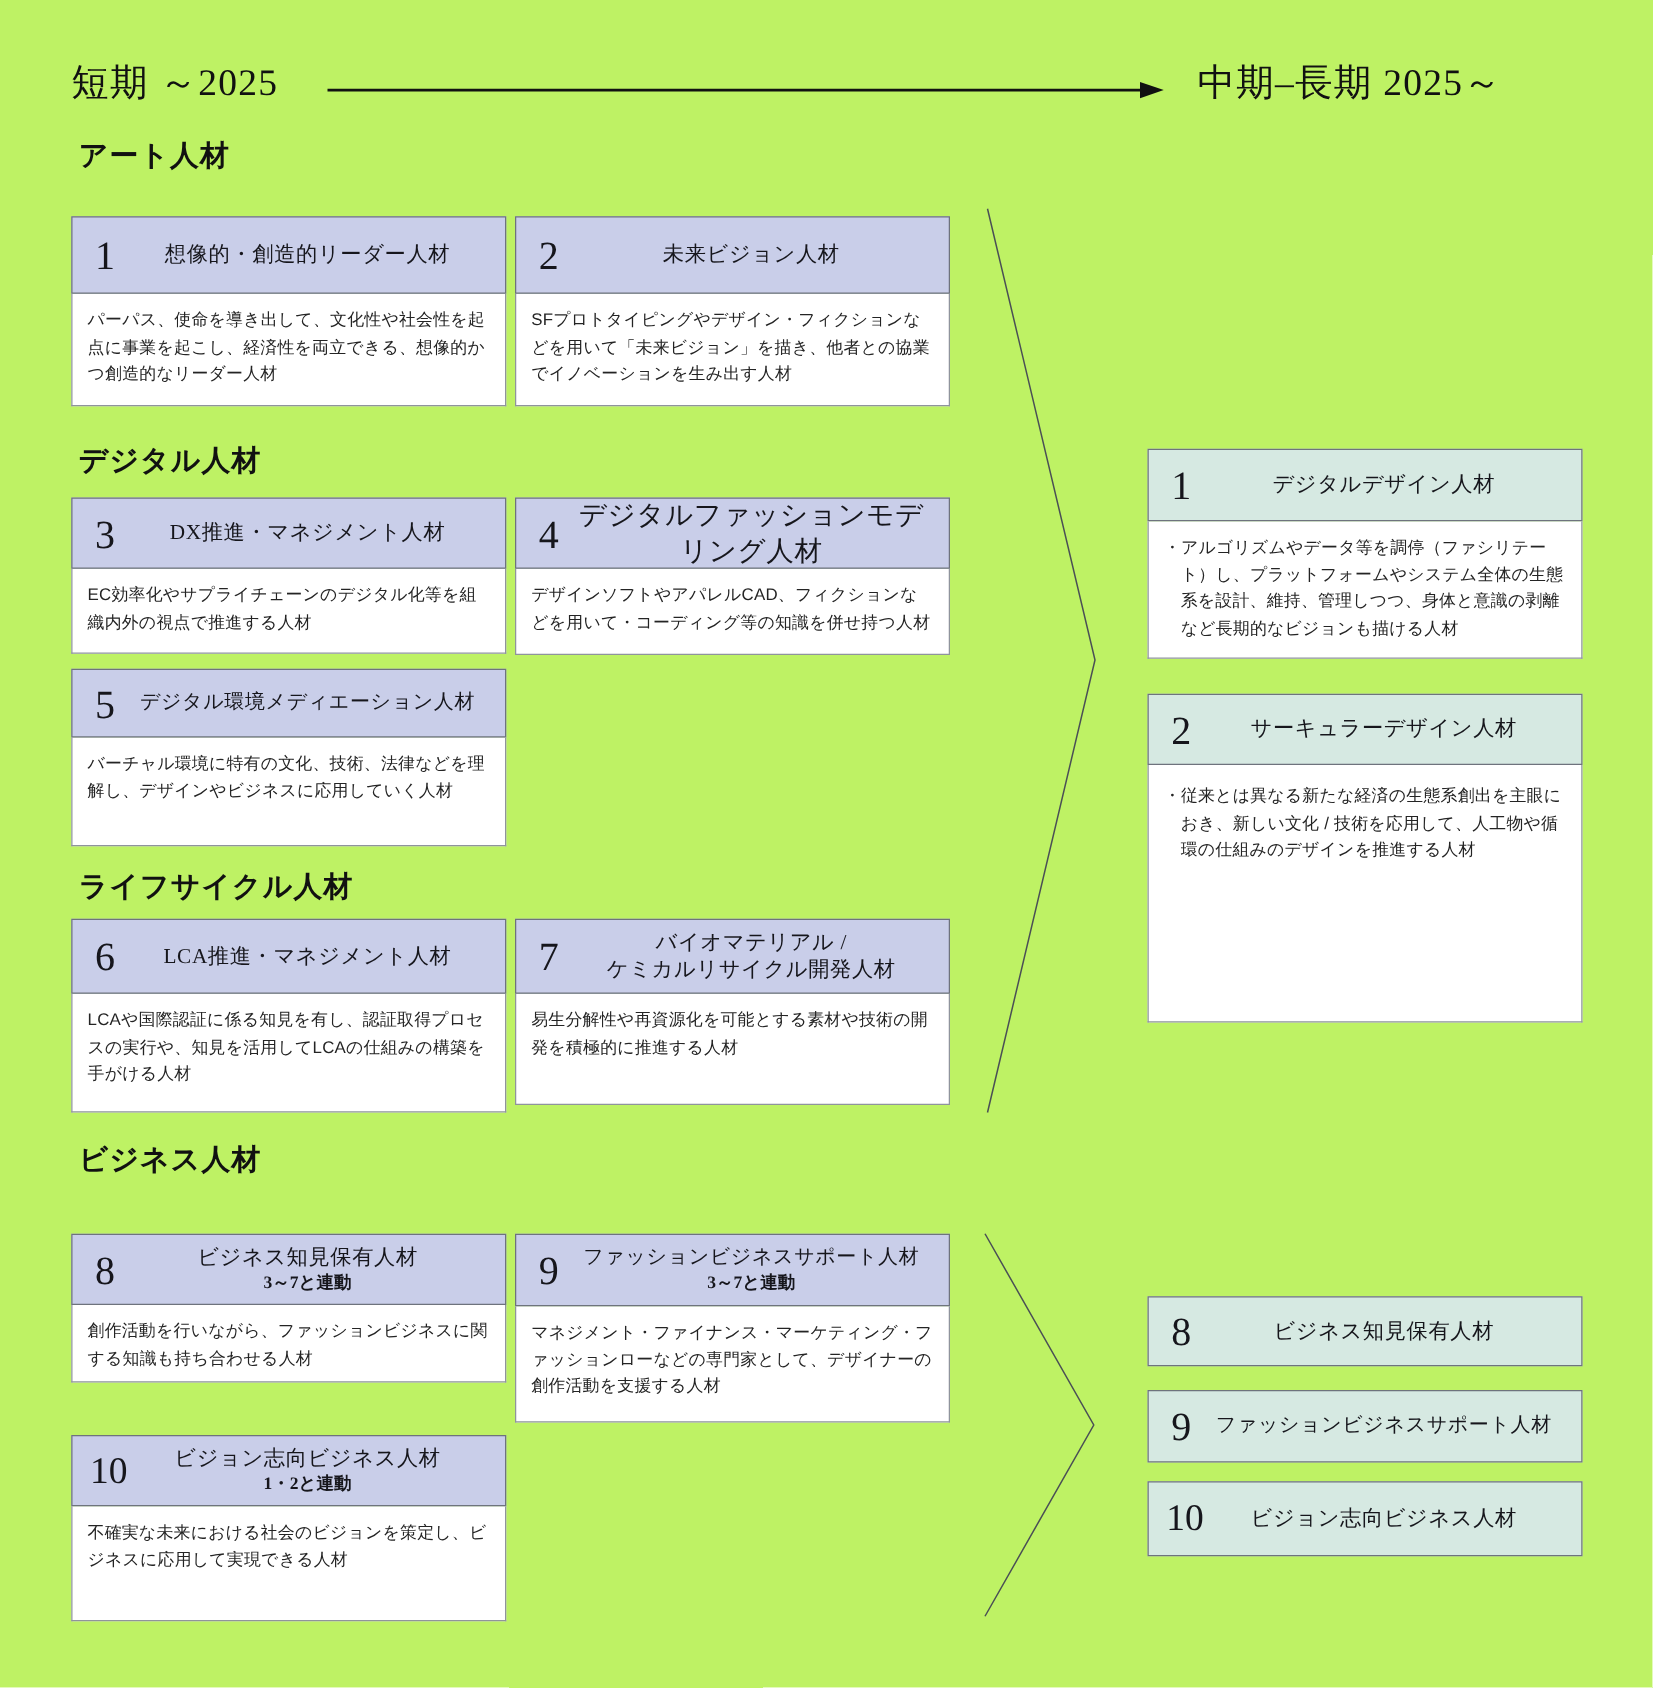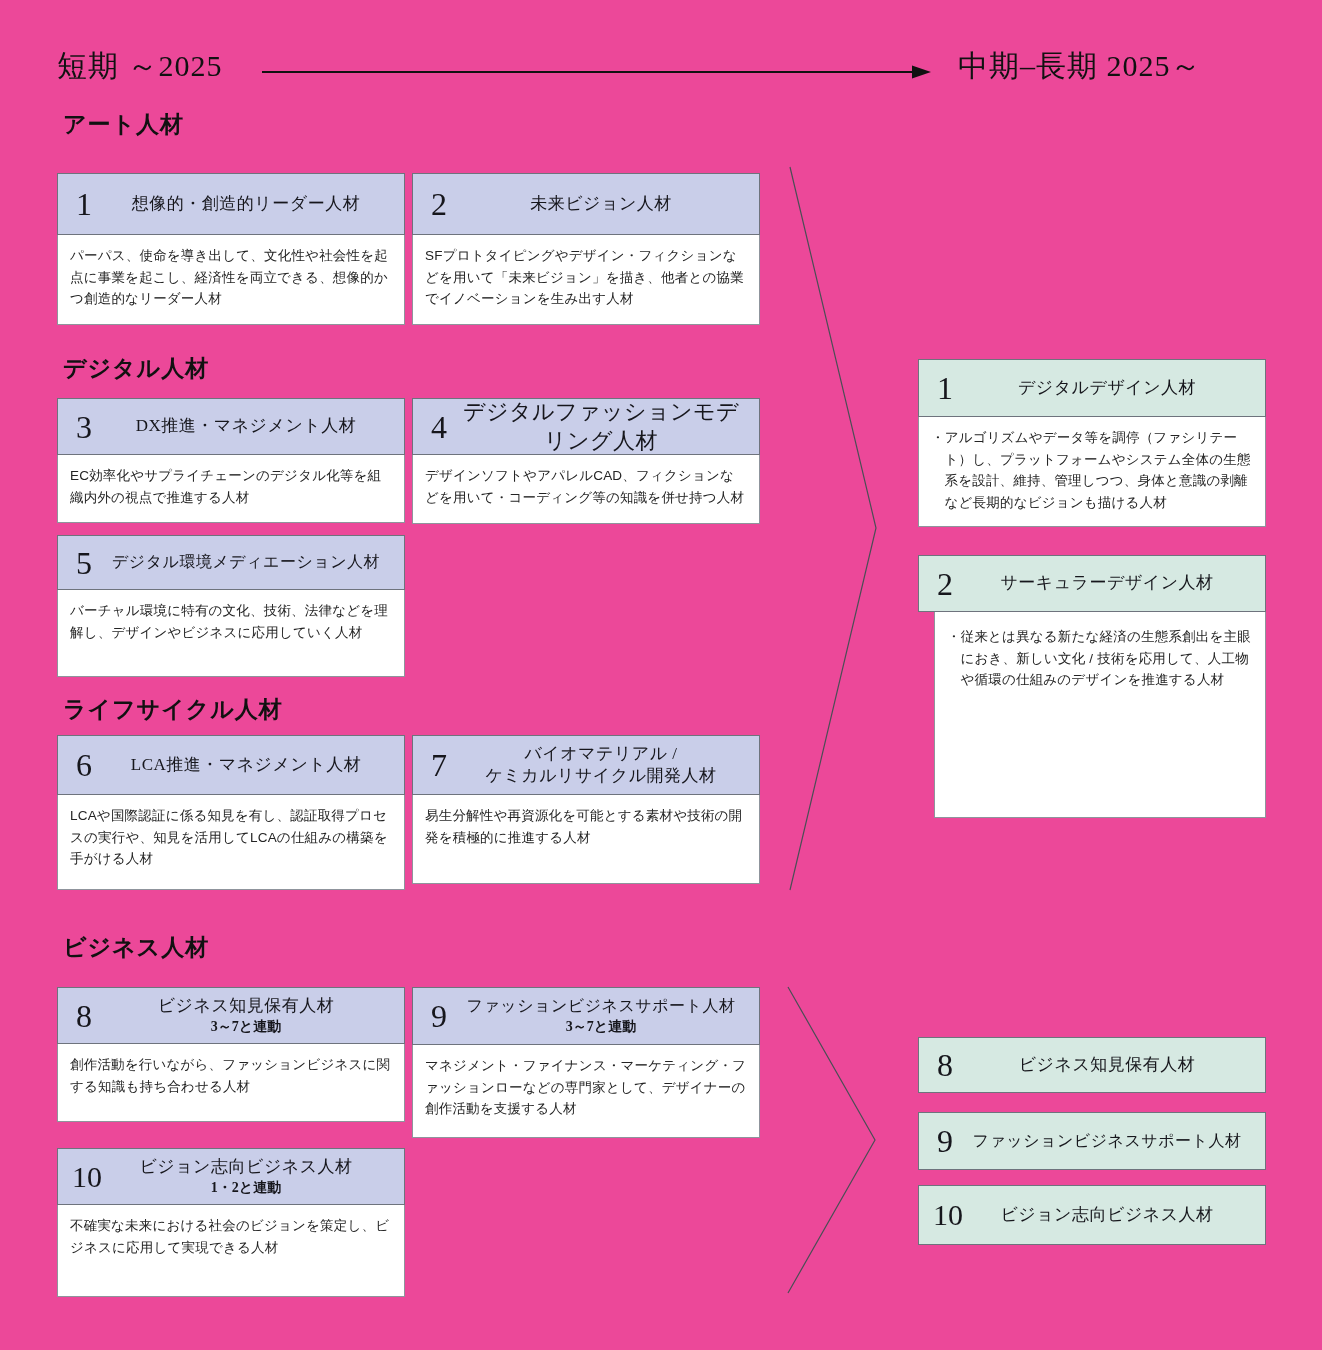--- a/index.html
+++ b/index.html
@@ -1,17 +1,17 @@
 <!DOCTYPE html>
 <html lang="ja" style="--short-card-header: #c9cee9; --mid-card-header: #d6e9e2; --card-border: #6e737d; --body-border: #8f949c; --text: #1c1c1c;"><head>
 <meta charset="utf-8">
 <style>
   html,body{margin:0;padding:0;background:#ffffff;}
   #canvas{
-    position:relative;width:1322px;height:1350px;background:#ec4899;overflow:hidden;
+    position:relative;width:1322px;height:1350px;background:#bef264;overflow:hidden;
     font-family:"Liberation Sans","DejaVu Sans",sans-serif;color:var(--text,#1c1c1c);
   }
   .abs{position:absolute;}
 
   .timeline-label{
     font-family:"Liberation Serif","DejaVu Serif",serif;
     font-size:30px;font-weight:500;letter-spacing:1px;color:#111;white-space:nowrap;
   }
   .section-heading{
     position:absolute;
@@ -68,21 +68,21 @@
   <div class="abs timeline-label" style="left:958px;top:46px;">中期–長期 2025～</div>
 
   <svg class="abs" style="left:0;top:0;pointer-events:none;" width="1322" height="1350" viewBox="0 0 1322 1350">
     <polyline points="790,167 876,528 790,890" fill="none" stroke="#4a4f55" stroke-width="1.2"></polyline>
     <polyline points="788,987 875,1140 788,1293" fill="none" stroke="#4a4f55" stroke-width="1.2"></polyline>
   </svg>
 
   <div class="section-heading" style="left:63px;top:109px;">アート人材</div>
   <div class="section-heading" style="left:63px;top:353px;">デジタル人材</div>
   <div class="section-heading" style="left:63px;top:694px;">ライフサイクル人材</div>
-  <div class="section-heading" style="left:63px;top:932px;">ビジネス人材</div>
+  <div class="section-heading" style="left:63px;top:912px;">ビジネス人材</div>
 
   <div class="card" style="left:57px;top:173px;width:348px;">
     <div class="card-header" style="height:62px;">
       <span class="card-num">1</span>
       <span class="card-title">想像的・創造的リーダー人材</span>
     </div>
     <div class="card-body" style="height:90px;">パーパス、使命を導き出して、文化性や社会性を起点に事業を起こし、経済性を両立できる、想像的かつ創造的なリーダー人材</div>
   </div>
 
   <div class="card" style="left:412px;top:173px;width:348px;">
@@ -135,21 +135,21 @@
   </div>
 
   <div class="card" style="left:57px;top:987px;width:348px;">
     <div class="card-header" style="height:57px;">
       <span class="card-num">8</span>
       <span class="title-stack">
         <span class="card-title">ビジネス知見保有人材</span>
         <span class="card-subtitle">3～7と連動</span>
       </span>
     </div>
-    <div class="card-body" style="height:78px;">創作活動を行いながら、ファッションビジネスに関する知識も持ち合わせる人材</div>
+    <div class="card-body" style="height:62px;">創作活動を行いながら、ファッションビジネスに関する知識も持ち合わせる人材</div>
   </div>
 
   <div class="card" style="left:412px;top:987px;width:348px;">
     <div class="card-header" style="height:58px;">
       <span class="card-num">9</span>
       <span class="title-stack">
         <span class="card-title" style="font-size:16px;">ファッションビジネスサポート人材</span>
         <span class="card-subtitle">3～7と連動</span>
       </span>
     </div>
@@ -175,21 +175,21 @@
     <div class="card-body" style="height:110px;">
       <p class="bullet">・アルゴリズムやデータ等を調停（ファシリテート）し、プラットフォームやシステム全体の生態系を設計、維持、管理しつつ、身体と意識の剥離など長期的なビジョンも描ける人材</p>
     </div>
   </div>
 
   <div class="card" style="left:918px;top:555px;width:348px;">
     <div class="card-header green" style="height:57px;">
       <span class="card-num">2</span>
       <span class="card-title">サーキュラーデザイン人材</span>
     </div>
-    <div class="card-body" style="height:206px;padding-top:14px;margin-left:16px;">
+    <div class="card-body" style="height:206px;padding-top:14px;">
       <p class="bullet">・従来とは異なる新たな経済の生態系創出を主眼におき、新しい文化 / 技術を応用して、人工物や循環の仕組みのデザインを推進する人材</p>
     </div>
   </div>
 
   <div class="card" style="left:918px;top:1037px;width:348px;">
     <div class="card-header green" style="height:56px;">
       <span class="card-num">8</span>
       <span class="card-title">ビジネス知見保有人材</span>
     </div>
   </div>

